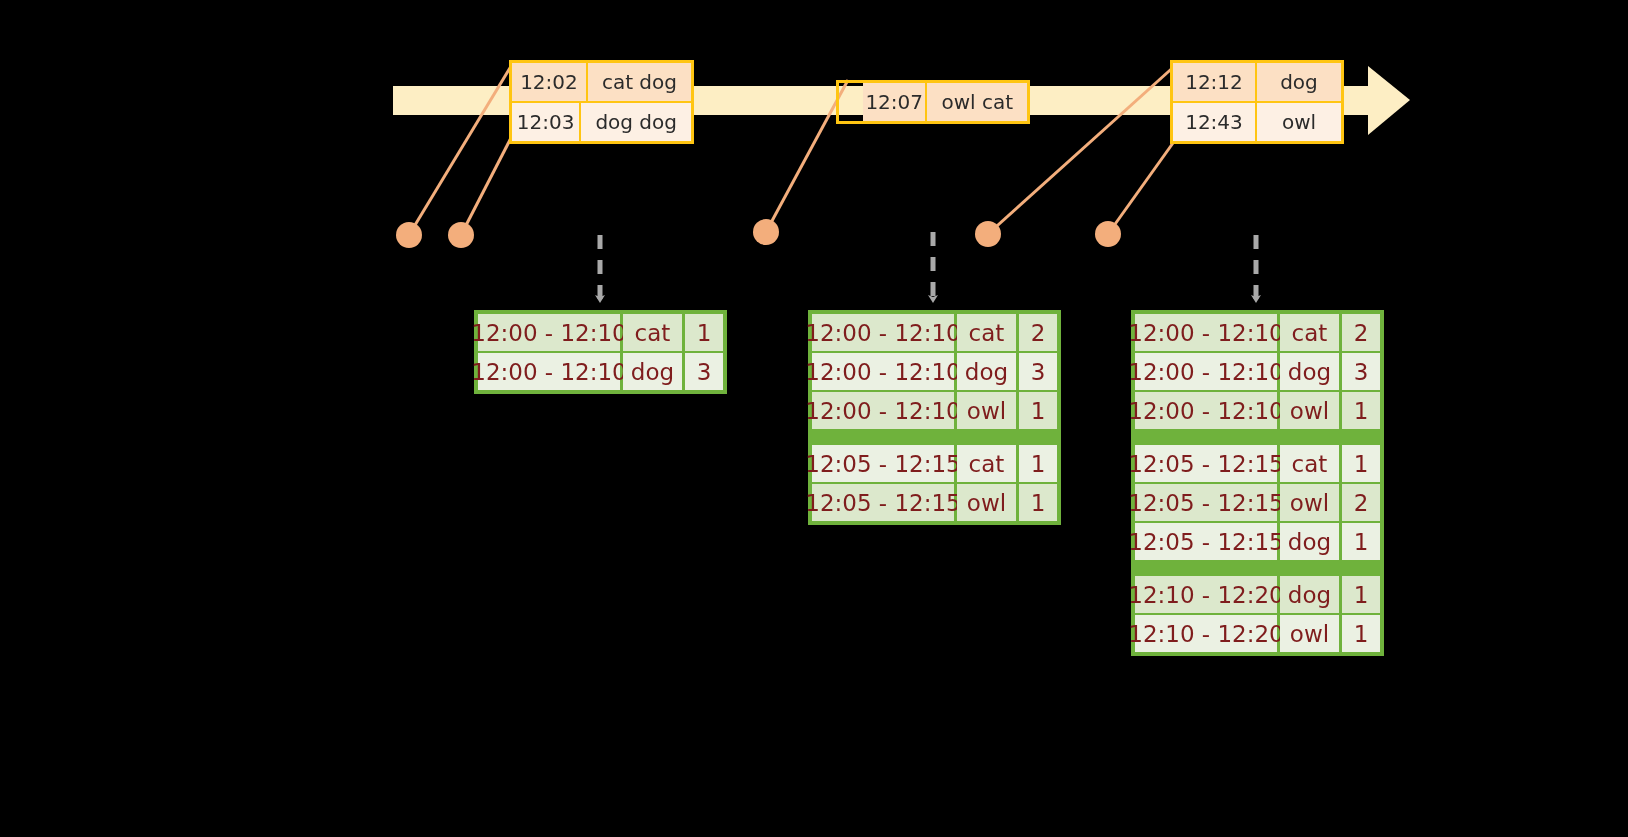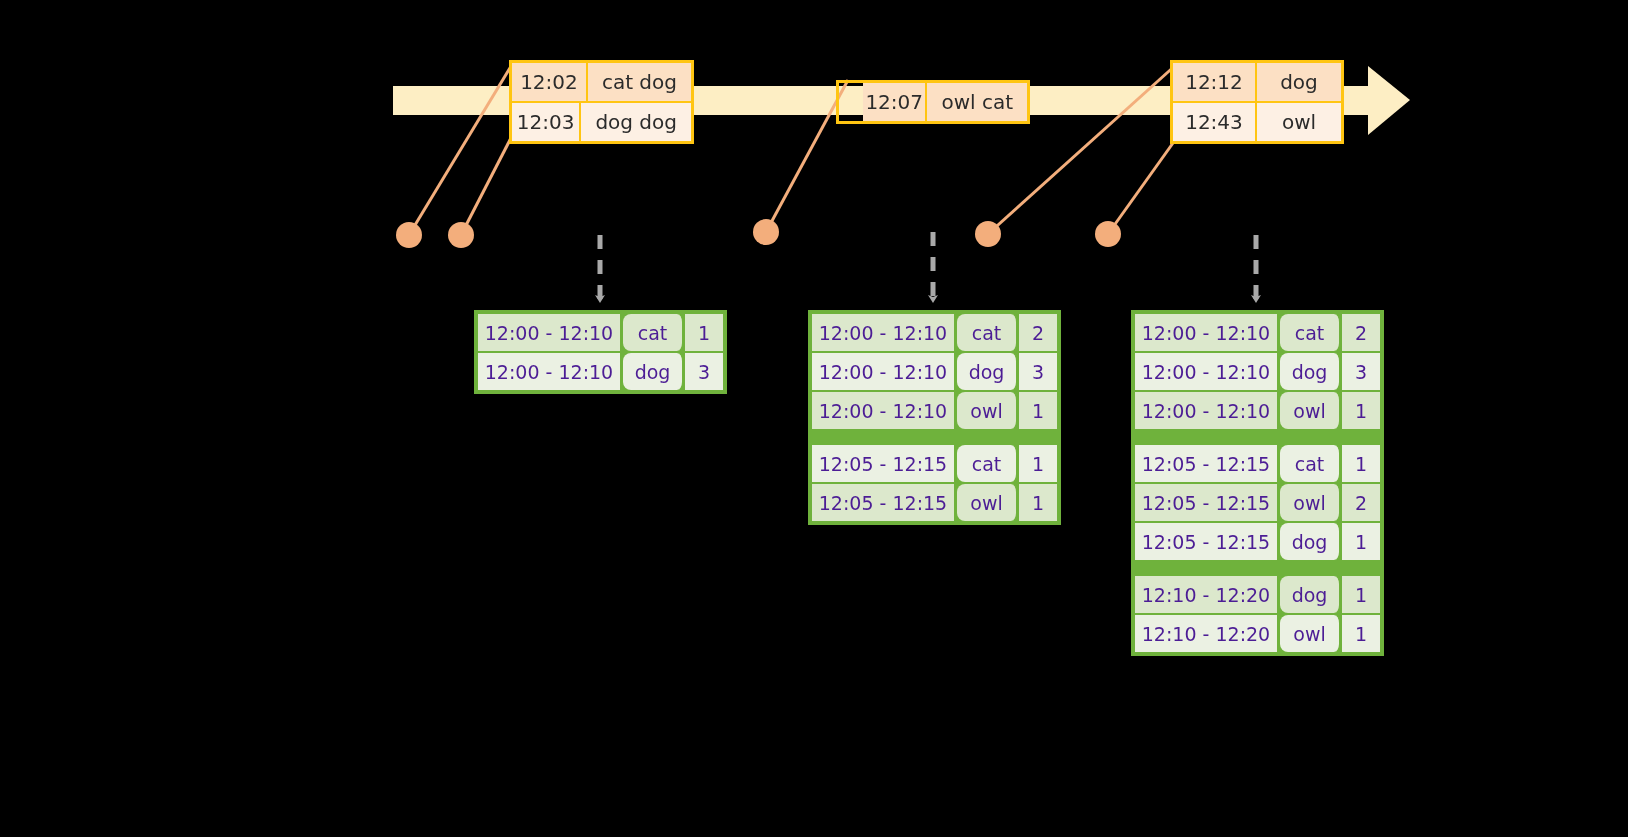--- a/index.html
+++ b/index.html
@@ -81,27 +81,27 @@
   .res-row + .res-row {
     border-top: 2px solid #6FB23C;
   }
   .res-row.shade-a .cell { background: #DCE8CC; }
   .res-row.shade-b { }
   .res-row.shade-b .cell { background: #EBF1E3; }
   .cell {
     display: flex;
     align-items: center;
     justify-content: center;
-    font-size: 19px;
-    color: #4c1d95;
+    font-size: 23px;
+    color: #7f1d1d;
     box-sizing: border-box;
     white-space: nowrap;
   }
   .cell.c-window { border-right: 3px solid #6FB23C; }
-  .cell.c-key    { border-right: 3px solid #6FB23C; border-radius: 8px; }
+  .cell.c-key    { border-right: 3px solid #6FB23C; }
 
   
   .t1 .c-window { width: 145px; }
   .t1 .c-key    { width: 62px; }
   .t1 .c-count  { width: 38px; }
 
   .t2 .c-window { width: 145px; }
   .t2 .c-key    { width: 62px; }
   .t2 .c-count  { width: 38px; }
 

